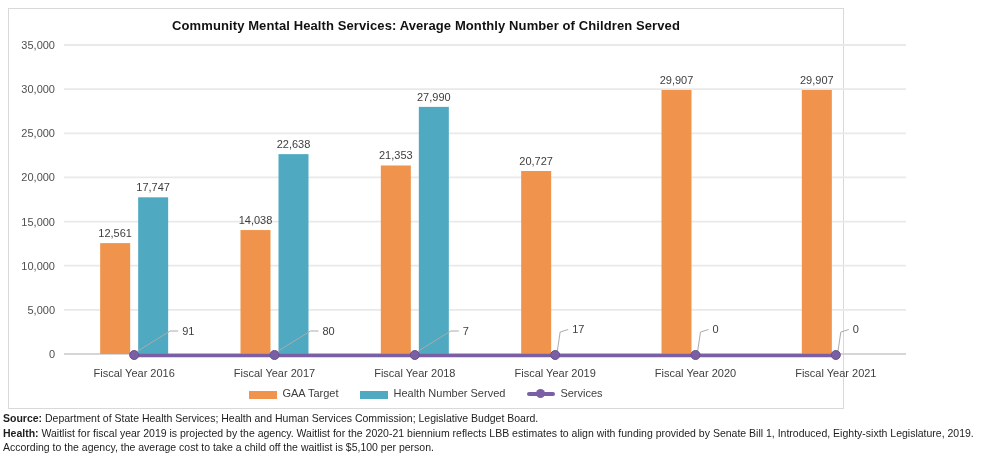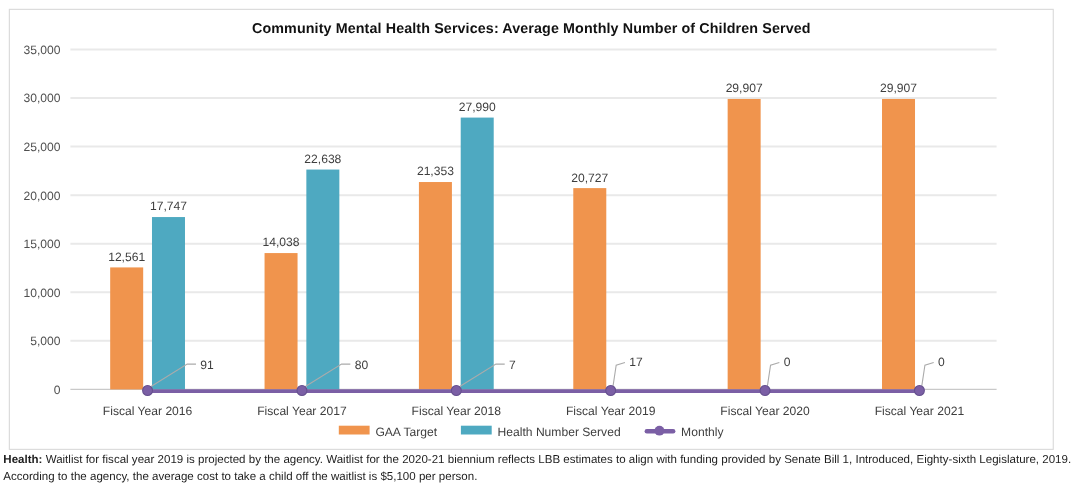--- a/index.html
+++ b/index.html
@@ -1,26 +1,26 @@
 <!DOCTYPE html>
 <html><head>
 <meta charset="utf-8">
 <style>
   html,body{margin:0;padding:0;background:#ffffff;}
   body{width:991px;height:456px;position:relative;overflow:hidden;
        font-family:"Liberation Sans",sans-serif;color:#3e3e3e;}
-  .chart-box{position:absolute;left:8px;top:8px;width:950px;height:401px;
+  .chart-box{position:absolute;left:8px;top:8px;width:836px;height:401px;
              border:1px solid #d9d9d9;background:#ffffff;box-sizing:border-box;}
   .chart-title{position:absolute;top:9px;left:0;width:100%;text-align:center;
                font-size:13px;font-weight:bold;color:#111111;letter-spacing:0.1px;}
   svg.plot{position:absolute;left:0;top:0;}
   svg text{font-family:"Liberation Sans",sans-serif;}
   .legend{position:absolute;top:378px;left:0;width:100%;display:flex;
           justify-content:center;align-items:center;gap:22px;}
-  .legend-item{display:flex;align-items:flex-start;gap:5px;font-size:11px;color:#3e3e3e;}
+  .legend-item{display:flex;align-items:flex-end;gap:5px;font-size:11px;color:#3e3e3e;}
   .swatch{display:inline-block;width:28px;height:8px;}
   .line-swatch{display:inline-block;width:28px;height:10px;position:relative;}
   .line-swatch .lseg{position:absolute;left:0;top:3px;width:28px;height:3.5px;border-radius:2px;}
   .line-swatch .dot{position:absolute;left:9px;top:0;width:9px;height:9px;border-radius:50%;}
   .footer{position:absolute;left:3px;top:411px;width:985px;font-size:10.5px;
           line-height:14.6px;color:#1d1d1d;}
   .footer b{font-weight:bold;}
   .footer p{margin:0;padding:0;}
 </style>
 </head>
@@ -96,20 +96,21 @@
     </div>
     <div class="legend-item">
       <span class="swatch" style="background: rgb(78, 169, 193);"></span>
       <span>Health Number Served</span>
     </div>
     <div class="legend-item">
       <span class="line-swatch">
         <span class="lseg" style="background: rgb(123, 95, 165);"></span>
         <span class="dot" style="background: rgb(123, 95, 165);"></span>
       </span>
-      <span>Monthly</span>
+      <span>Services</span>
     </div>
   </div>
 </div>
 
 <div class="footer">
+  <p><b>Source:</b><span> Department of State Health Services; Health and Human Services Commission; Legislative Budget Board.</span></p>
   <p><b>Health:</b><span> Waitlist for fiscal year 2019 is projected by the agency. Waitlist for the 2020-21 biennium reflects LBB estimates to align with funding provided by Senate Bill 1, Introduced, Eighty-sixth Legislature, 2019. According to the agency, the average cost to take a child off the waitlist is $5,100 per person.</span></p>
 </div>
 
 </body></html>

